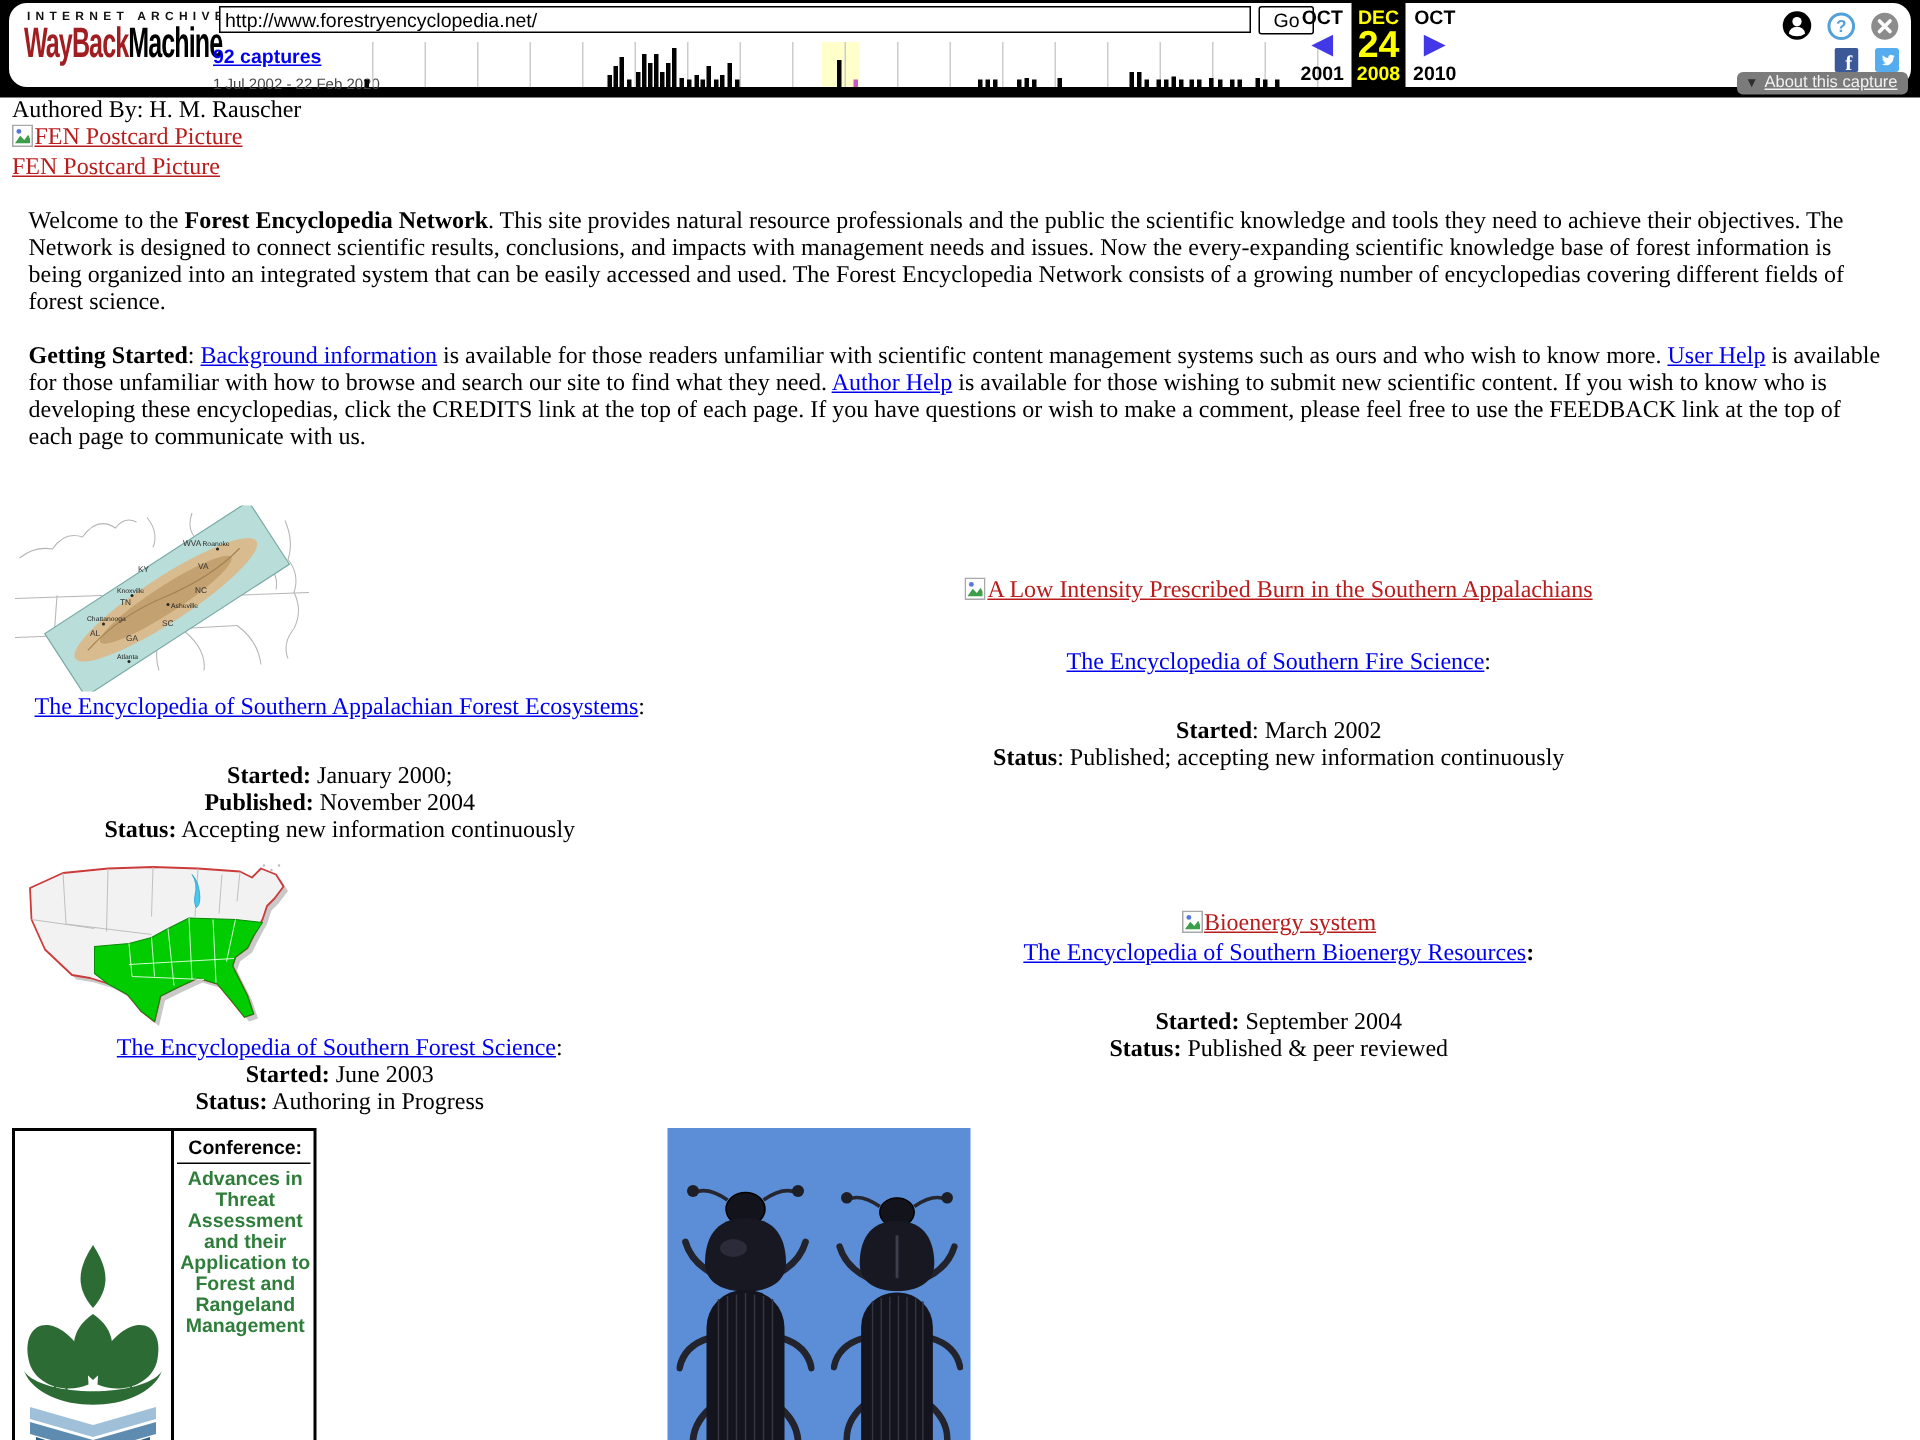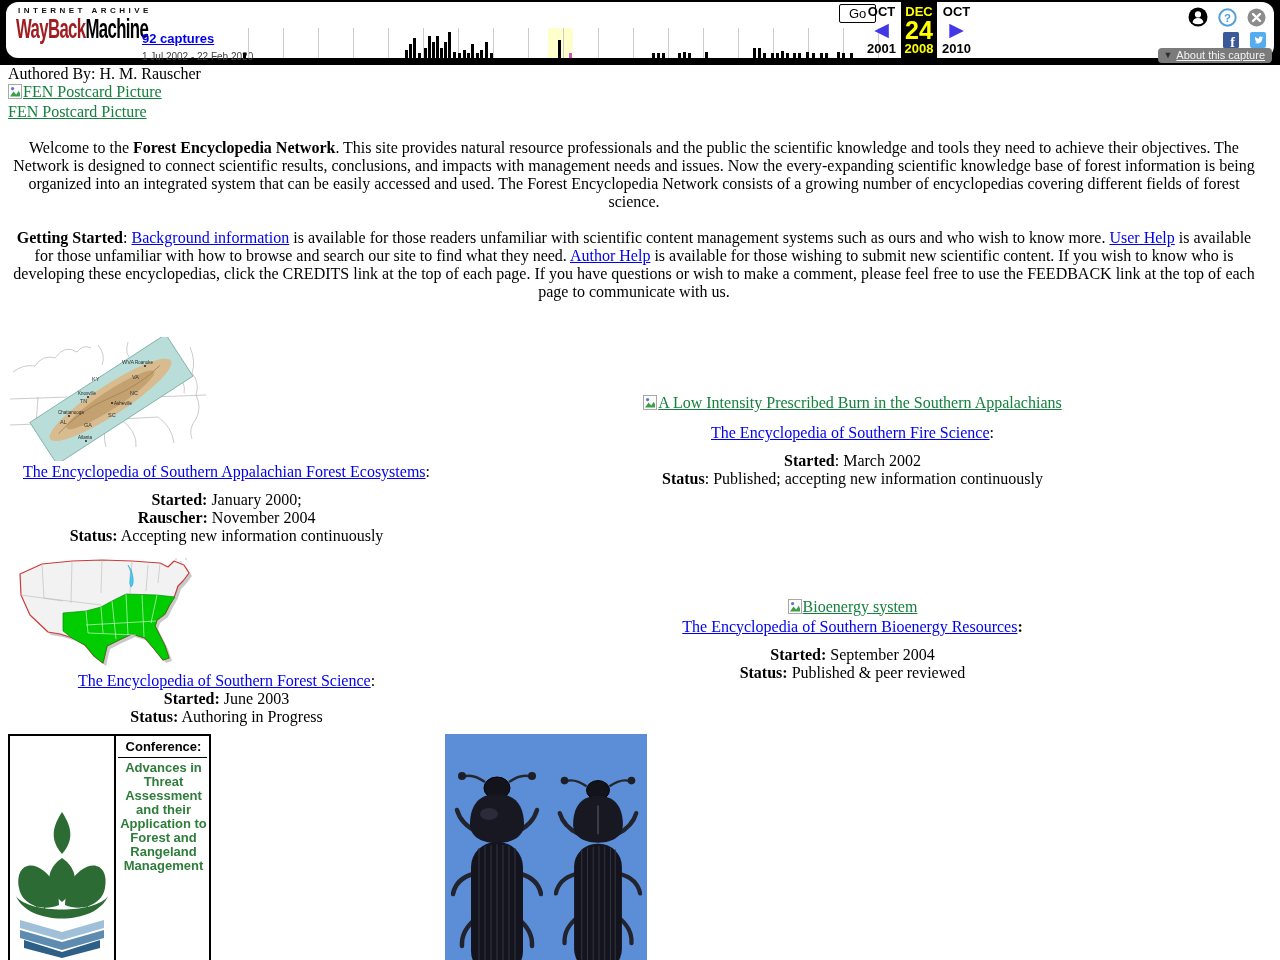--- a/index.html
+++ b/index.html
@@ -34,31 +34,31 @@
   .wb-ic-row + .wb-ic-row{margin-top:5px;justify-content:flex-end;gap:11px;}
   .wb-about{position:absolute;right:2px;bottom:-5px;background:#7b7b7b;color:#fff;border-radius:4px;font-size:11px;padding:1px 7px 2px 5px;display:flex;align-items:center;gap:4px;}
   .wb-about .tri{color:#2e2e2e;font-size:9px;}
   .wb-about .lbl{text-decoration:underline;color:#f2f2f2;}
 
   
   .content{margin:0 8px;max-width:1252px;}
   h1.page-title{font-size:32px;font-weight:bold;margin:22px 0 24px 0;}
   .byline-block{line-height:18px;}
   a{color:#0000ee;}
-  .plainlink{color:#15803d;text-decoration:underline;}
+  .plainlink{color:#b91c1c;text-decoration:underline;}
   .boldlink{color:#0000ee;text-decoration:underline;font-weight:normal;}
-  p.bodytext{line-height:18px;margin:18px 0 0 0;text-align:center;}
+  p.bodytext{line-height:18px;margin:18px 0 0 11px;}
   .broken{display:inline-block;vertical-align:-2px;margin-right:1px;}
 
   table.enc{border-collapse:collapse;margin-top:32px;}
   table.enc td{vertical-align:middle;padding:4px 0;text-align:center;}
   td.colL{width:437px;padding-left:2px;}
   td.colR{width:815px;}
   .line{line-height:18px;}
-  .gap{margin-top:10px;}
+  .gap{margin-top:28px;}
   .blabel{font-weight:bold;}
 
   .conf-box{width:199px;border:2px solid #000;display:flex;height:298px;background:#fff;}
   .conf-logo{width:104px;border-right:2px solid #000;}
   .conf-text{width:93px;font-family:"Liberation Sans",sans-serif;padding:1px 2px;}
   .conf-head{font-weight:bold;font-size:13px;color:#000;border-bottom:1px solid #000;padding:2px 0 3px 2px;}
   .conf-green{color:#2e7d3a;font-weight:bold;font-size:13px;line-height:14px;padding:3px 0 0 2px;}
 
   .beetle-box{width:202px;height:290px;background:#5b8ed6;overflow:hidden;display:flex;justify-content:space-around;padding-top:4px;box-sizing:border-box;}
 </style>
@@ -66,20 +66,21 @@
 <body>
 
 <div class="wb-bar">
   <div class="wb-inner">
 
     <div class="wb-logo">
       <div class="wb-logo-top">INTERNET ARCHIVE</div>
       <div class="wb-logo-main"><span class="red">WayBack</span><span class="blk">Machine</span></div>
     </div>
 
+    <input class="wb-url" value="http://www.forestryencyclopedia.net/" style="">
     <button class="wb-go">Go</button>
 
     <div class="wb-captures">
       <a href="#">92 captures</a>
       <div class="wb-range">1 Jul 2002 - 22 Feb 2020</div>
     </div>
 
     <div class="wb-spark">
         <div class="wb-hl" style="left: 306px; width: 25px; background: rgb(255, 255, 204);"></div>
         <div class="wb-grid" style="left: 6px;"></div>
@@ -262,21 +263,21 @@
             <circle cx="104" cy="66" r="1" fill="#222"></circle>
                 <text x="106" y="68">Asheville</text>
             <circle cx="61" cy="79" r="1" fill="#222"></circle>
                 <text x="50" y="77">Chattanooga</text>
             <circle cx="78" cy="104" r="1" fill="#222"></circle>
                 <text x="70" y="102">Atlanta</text>
           </g>
         </svg>
         <div class="line" style="margin-top:2px;"><a href="#" class="boldlink">The Encyclopedia of Southern Appalachian Forest Ecosystems</a><span>:</span></div>
         <div class="line gap"><span class="blabel">Started:</span><span> January 2000;</span></div>
-        <div class="line"><span class="blabel">Rauscher:</span><span> November 2004</span></div>
+        <div class="line"><span class="blabel">Published:</span><span> November 2004</span></div>
         <div class="line"><span class="blabel">Status:</span><span> Accepting new information continuously</span></div>
       </td>
       <td class="colR">
         <div class="line">
           <span class="broken">
             <svg width="14" height="15" viewBox="0 0 14 15">
                   <rect x="0.5" y="0.5" width="13" height="14" fill="#fdfdfd" stroke="#a8a8a8"></rect>
                   <circle cx="4.6" cy="4.6" r="1.6" fill="#5577dd"></circle>
                   <path d="M2,12.5 L5.5,7.5 L8.2,10.4 L10.8,6.8 L12,9.5 L12,12.5 Z" fill="#3c9e4a"></path>
                 </svg>

